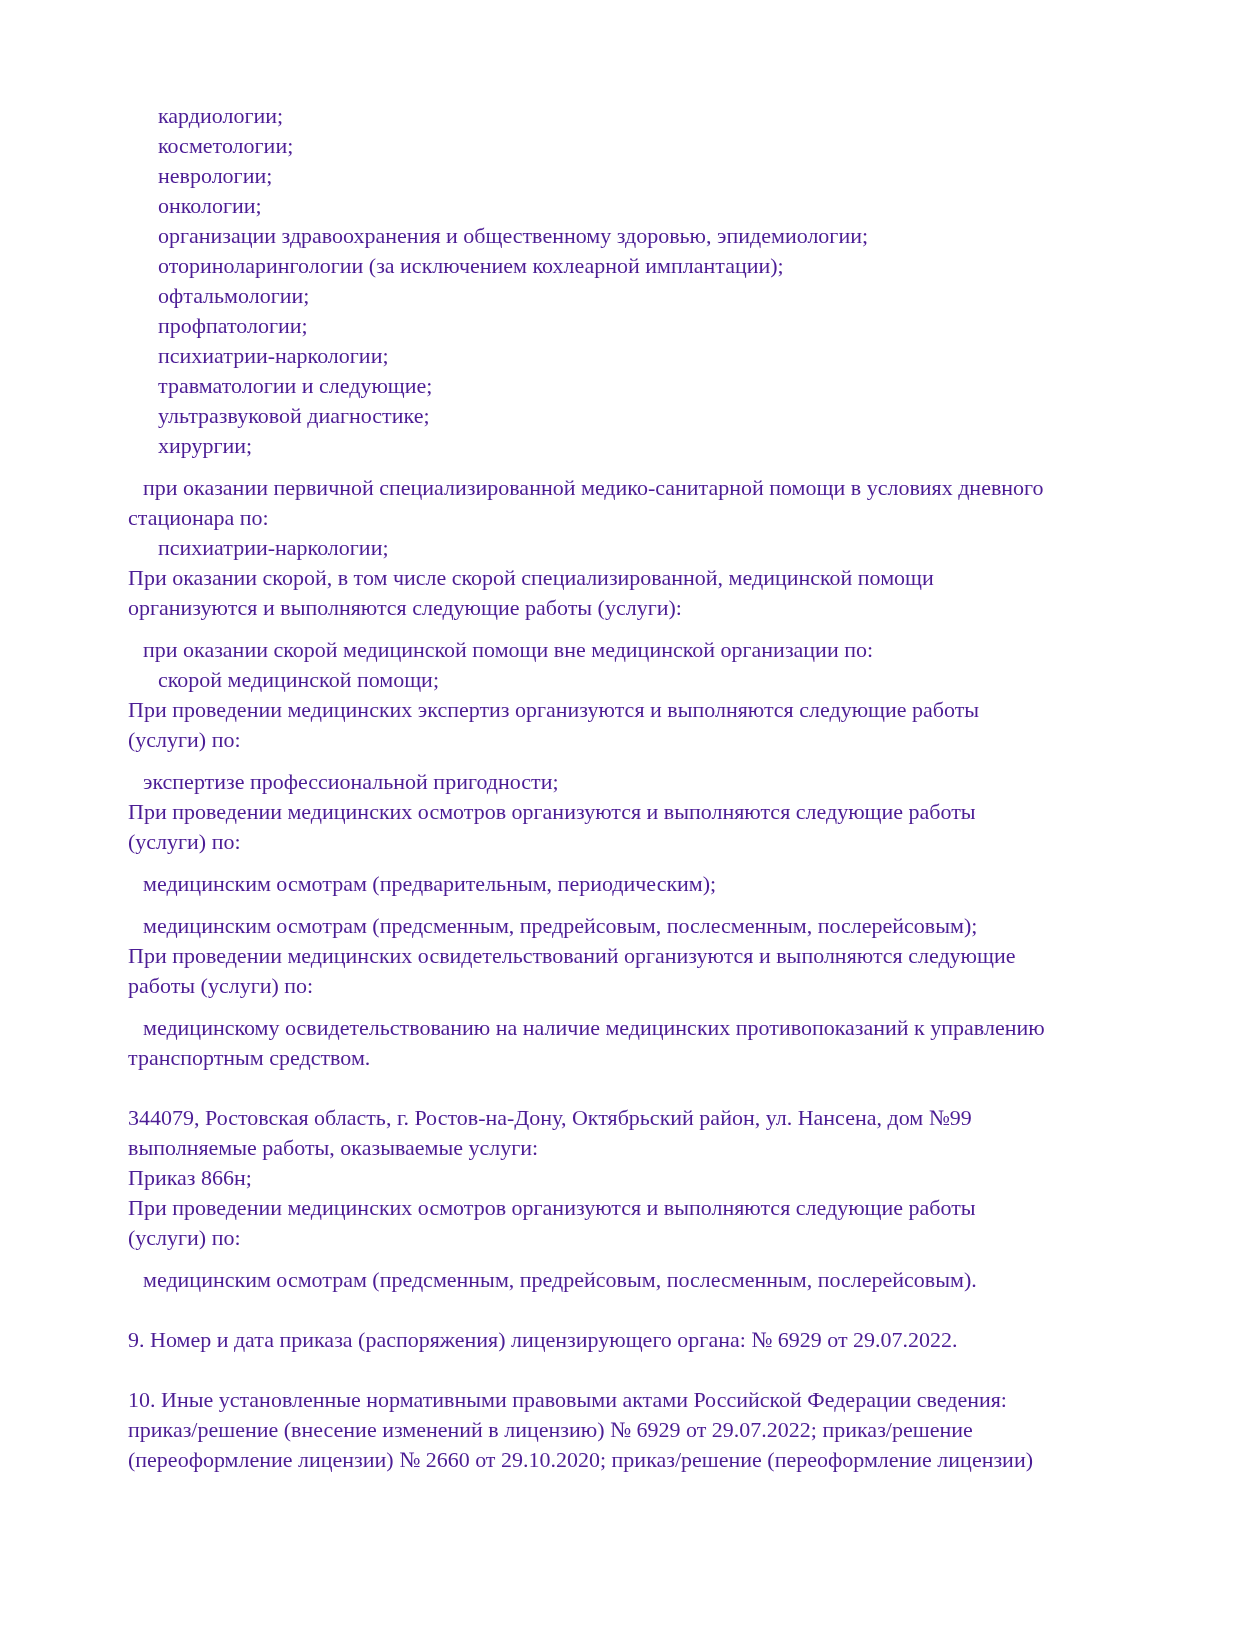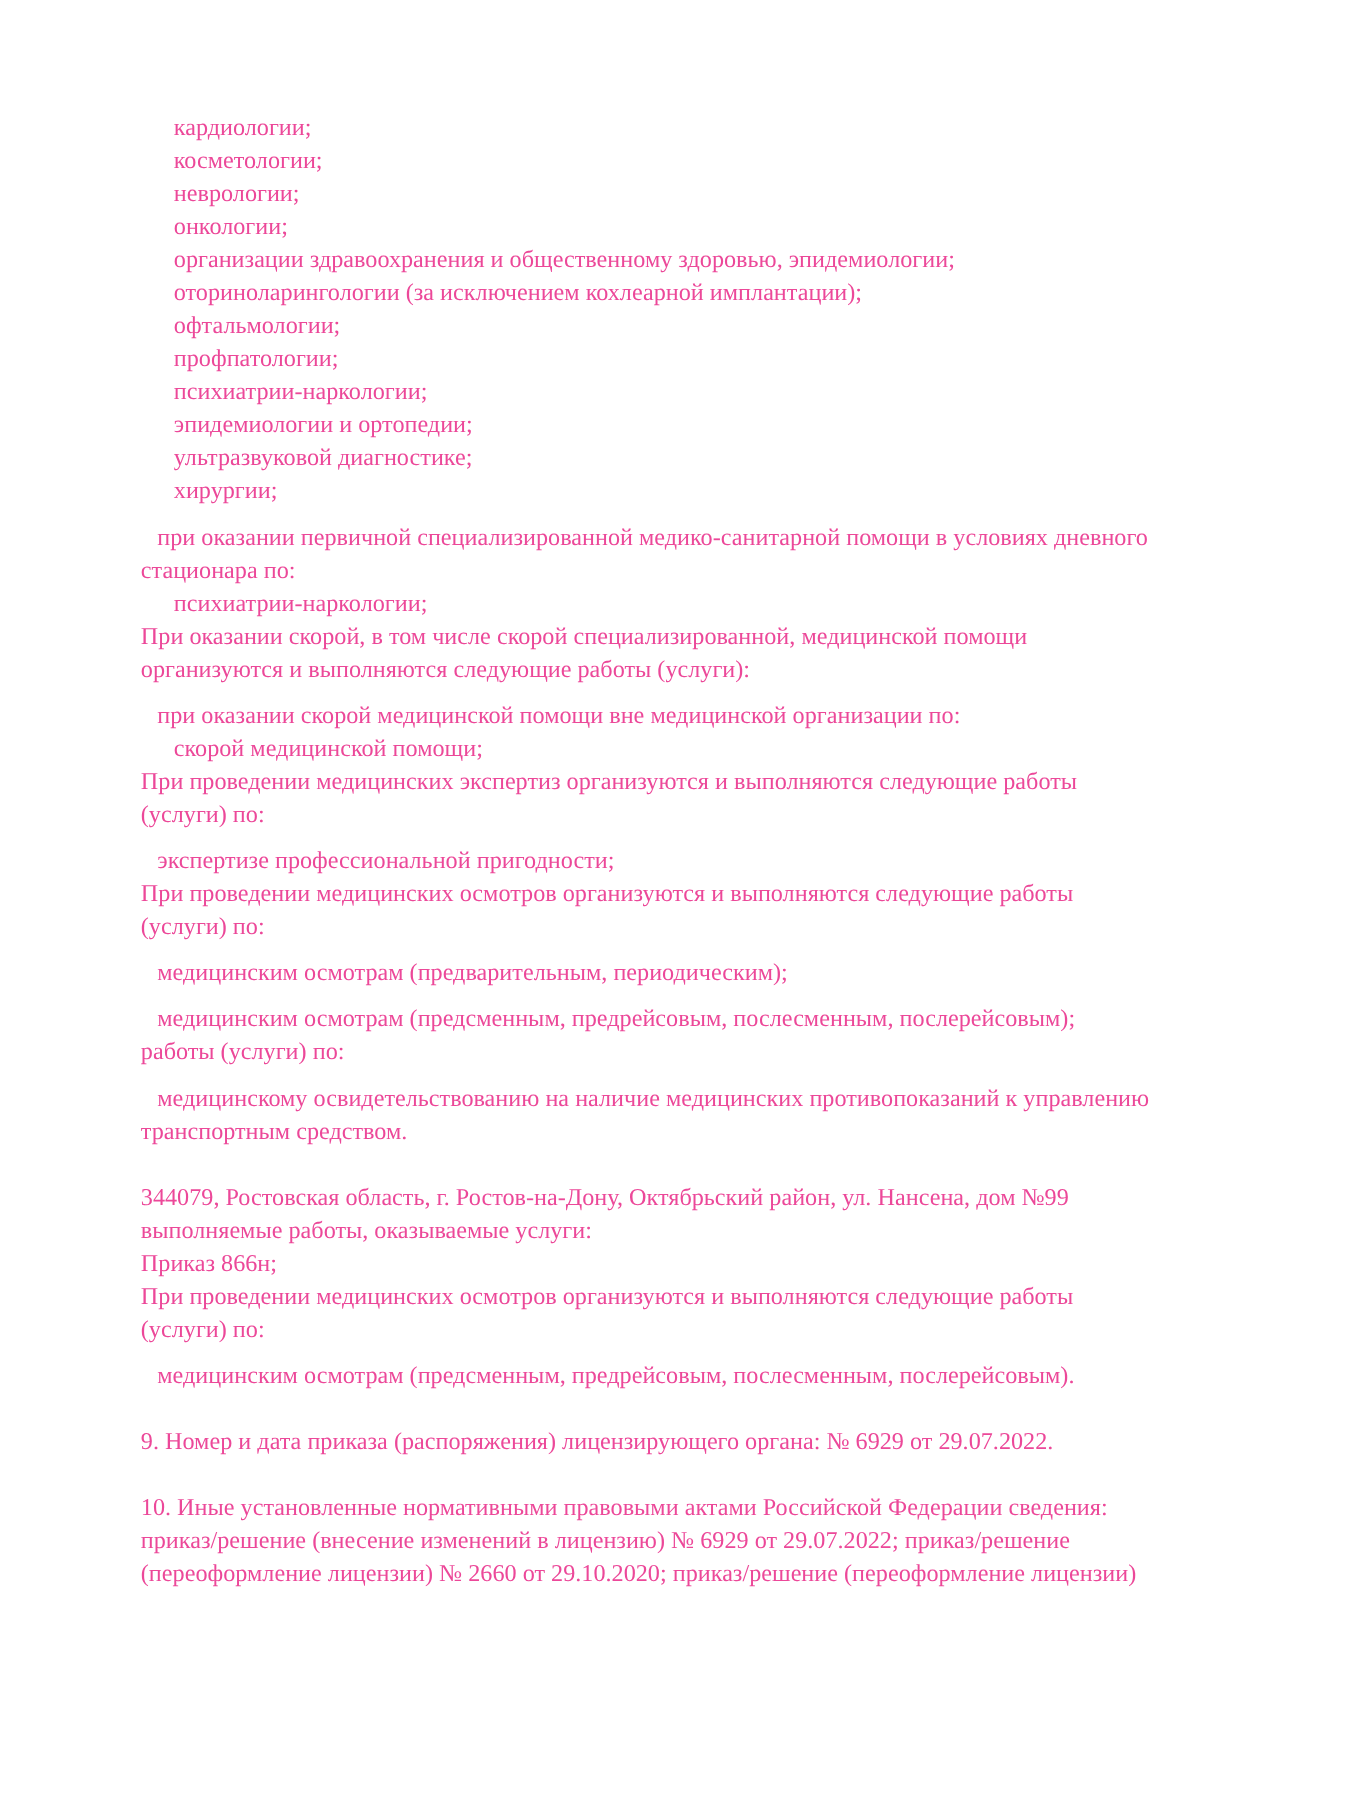--- a/index.html
+++ b/index.html
@@ -15,21 +15,21 @@
     overflow: hidden;
   }
   .content {
     position: absolute;
     left: 128px;
     top: 101px;
     width: 1020px;
     font-family: "Liberation Serif", "DejaVu Serif", serif;
     font-size: 22px;
     line-height: 30px;
-    color: #ec4899;
+    color: #4c1d95;
   }
   .line {
     white-space: pre-wrap;
     min-height: 30px;
   }
   .indent-0 { padding-left: 0; }
   .indent-1 { padding-left: 15px; margin-top: 12px; }
   .indent-2 { padding-left: 30px; }
 </style>
 </head>
@@ -39,37 +39,38 @@
   <div class="content">
       <div class="line indent-2">кардиологии;</div>
       <div class="line indent-2">косметологии;</div>
       <div class="line indent-2">неврологии;</div>
       <div class="line indent-2">онкологии;</div>
       <div class="line indent-2">организации здравоохранения и общественному здоровью, эпидемиологии;</div>
       <div class="line indent-2">оториноларингологии (за исключением кохлеарной имплантации);</div>
       <div class="line indent-2">офтальмологии;</div>
       <div class="line indent-2">профпатологии;</div>
       <div class="line indent-2">психиатрии-наркологии;</div>
-      <div class="line indent-2">эпидемиологии и ортопедии;</div>
+      <div class="line indent-2">травматологии и следующие;</div>
       <div class="line indent-2">ультразвуковой диагностике;</div>
       <div class="line indent-2">хирургии;</div>
       <div class="line indent-1">при оказании первичной специализированной медико-санитарной помощи в условиях дневного</div>
       <div class="line indent-0">стационара по:</div>
       <div class="line indent-2">психиатрии-наркологии;</div>
       <div class="line indent-0">При оказании скорой, в том числе скорой специализированной, медицинской помощи</div>
       <div class="line indent-0">организуются и выполняются следующие работы (услуги):</div>
       <div class="line indent-1">при оказании скорой медицинской помощи вне медицинской организации по:</div>
       <div class="line indent-2">скорой медицинской помощи;</div>
       <div class="line indent-0">При проведении медицинских экспертиз организуются и выполняются следующие работы</div>
       <div class="line indent-0">(услуги) по:</div>
       <div class="line indent-1">экспертизе профессиональной пригодности;</div>
       <div class="line indent-0">При проведении медицинских осмотров организуются и выполняются следующие работы</div>
       <div class="line indent-0">(услуги) по:</div>
       <div class="line indent-1">медицинским осмотрам (предварительным, периодическим);</div>
       <div class="line indent-1">медицинским осмотрам (предсменным, предрейсовым, послесменным, послерейсовым);</div>
+      <div class="line indent-0">При проведении медицинских освидетельствований организуются и выполняются следующие</div>
       <div class="line indent-0">работы (услуги) по:</div>
       <div class="line indent-1">медицинскому освидетельствованию на наличие медицинских противопоказаний к управлению</div>
       <div class="line indent-0">транспортным средством.</div>
       <div class="line indent-0">&nbsp;</div>
       <div class="line indent-0">344079, Ростовская область, г. Ростов-на-Дону, Октябрьский район, ул. Нансена, дом №99</div>
       <div class="line indent-0">выполняемые работы, оказываемые услуги:</div>
       <div class="line indent-0">Приказ 866н;</div>
       <div class="line indent-0">При проведении медицинских осмотров организуются и выполняются следующие работы</div>
       <div class="line indent-0">(услуги) по:</div>
       <div class="line indent-1">медицинским осмотрам (предсменным, предрейсовым, послесменным, послерейсовым).</div>

